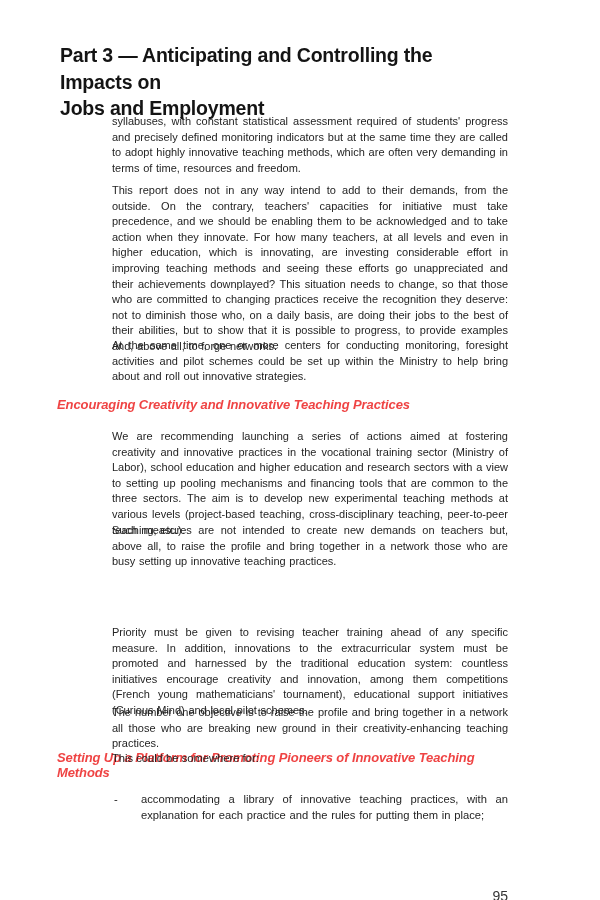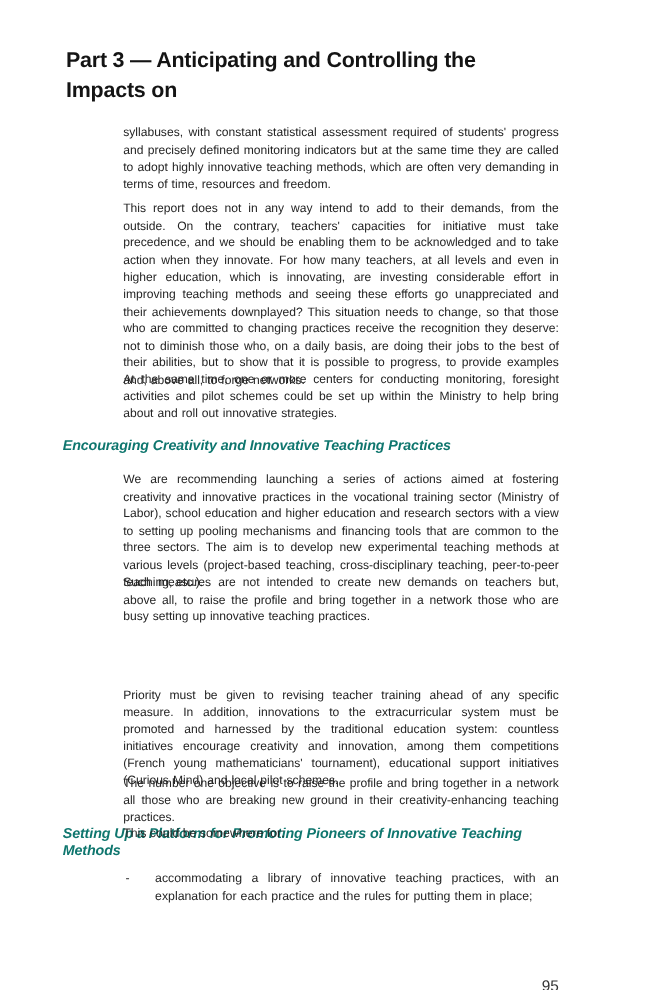--- a/index.html
+++ b/index.html
@@ -39,21 +39,21 @@
   }
   .para:last-of-type { text-align: left; }
   .section-heading {
     position: absolute;
     left: 57px;
     width: 451px;
     font-size: 13px;
     font-weight: 700;
     font-style: italic;
     letter-spacing: -0.1px;
-    color: #0f766e;
+    color: #ef4444;
   }
   .list-intro {
     position: absolute;
     left: 112px;
     width: 396px;
     font-size: 11.2px;
     line-height: 15.6px;
     color: #242424;
   }
   .bullet-row {
@@ -83,20 +83,21 @@
     margin-top: 48px;
   }
 </style>
 </head>
 <body>
 
 <div class="page">
 
   <div class="doc-title">
     <div>Part 3 — Anticipating and Controlling the Impacts on</div>
+    <div>Jobs and Employment</div>
   </div>
 
   <p class="para" style="top:103px">syllabuses, with constant statistical assessment required of students' progress and precisely defined monitoring indicators but at the same time they are called to adopt highly innovative teaching methods, which are often very demanding in terms of time, resources and freedom.</p>
   <p class="para" style="top:172px">This report does not in any way intend to add to their demands, from the outside. On the contrary, teachers' capacities for initiative must take precedence, and we should be enabling them to be acknowledged and to take action when they innovate. For how many teachers, at all levels and even in higher education, which is innovating, are investing considerable effort in improving teaching methods and seeing these efforts go unappreciated and their achievements downplayed? This situation needs to change, so that those who are committed to changing practices receive the recognition they deserve: not to diminish those who, on a daily basis, are doing their jobs to the best of their abilities, but to show that it is possible to progress, to provide examples and, above all, to forge networks.</p>
   <p class="para" style="top:327px">At the same time, one or more centers for conducting monitoring, foresight activities and pilot schemes could be set up within the Ministry to help bring about and roll out innovative strategies.</p>
 
   <h2 class="section-heading" style="top:386px">Encouraging Creativity and Innovative Teaching Practices</h2>
 
   <p class="para" style="top:418px">We are recommending launching a series of actions aimed at fostering creativity and innovative practices in the vocational training sector (Ministry of Labor), school education and higher education and research sectors with a view to setting up pooling mechanisms and financing tools that are common to the three sectors. The aim is to develop new experimental teaching methods at various levels (project-based teaching, cross-disciplinary teaching, peer-to-peer teaching, etc.).</p>
   <p class="para" style="top:512px">Such measures are not intended to create new demands on teachers but, above all, to raise the profile and bring together in a network those who are busy setting up innovative teaching practices.</p>

